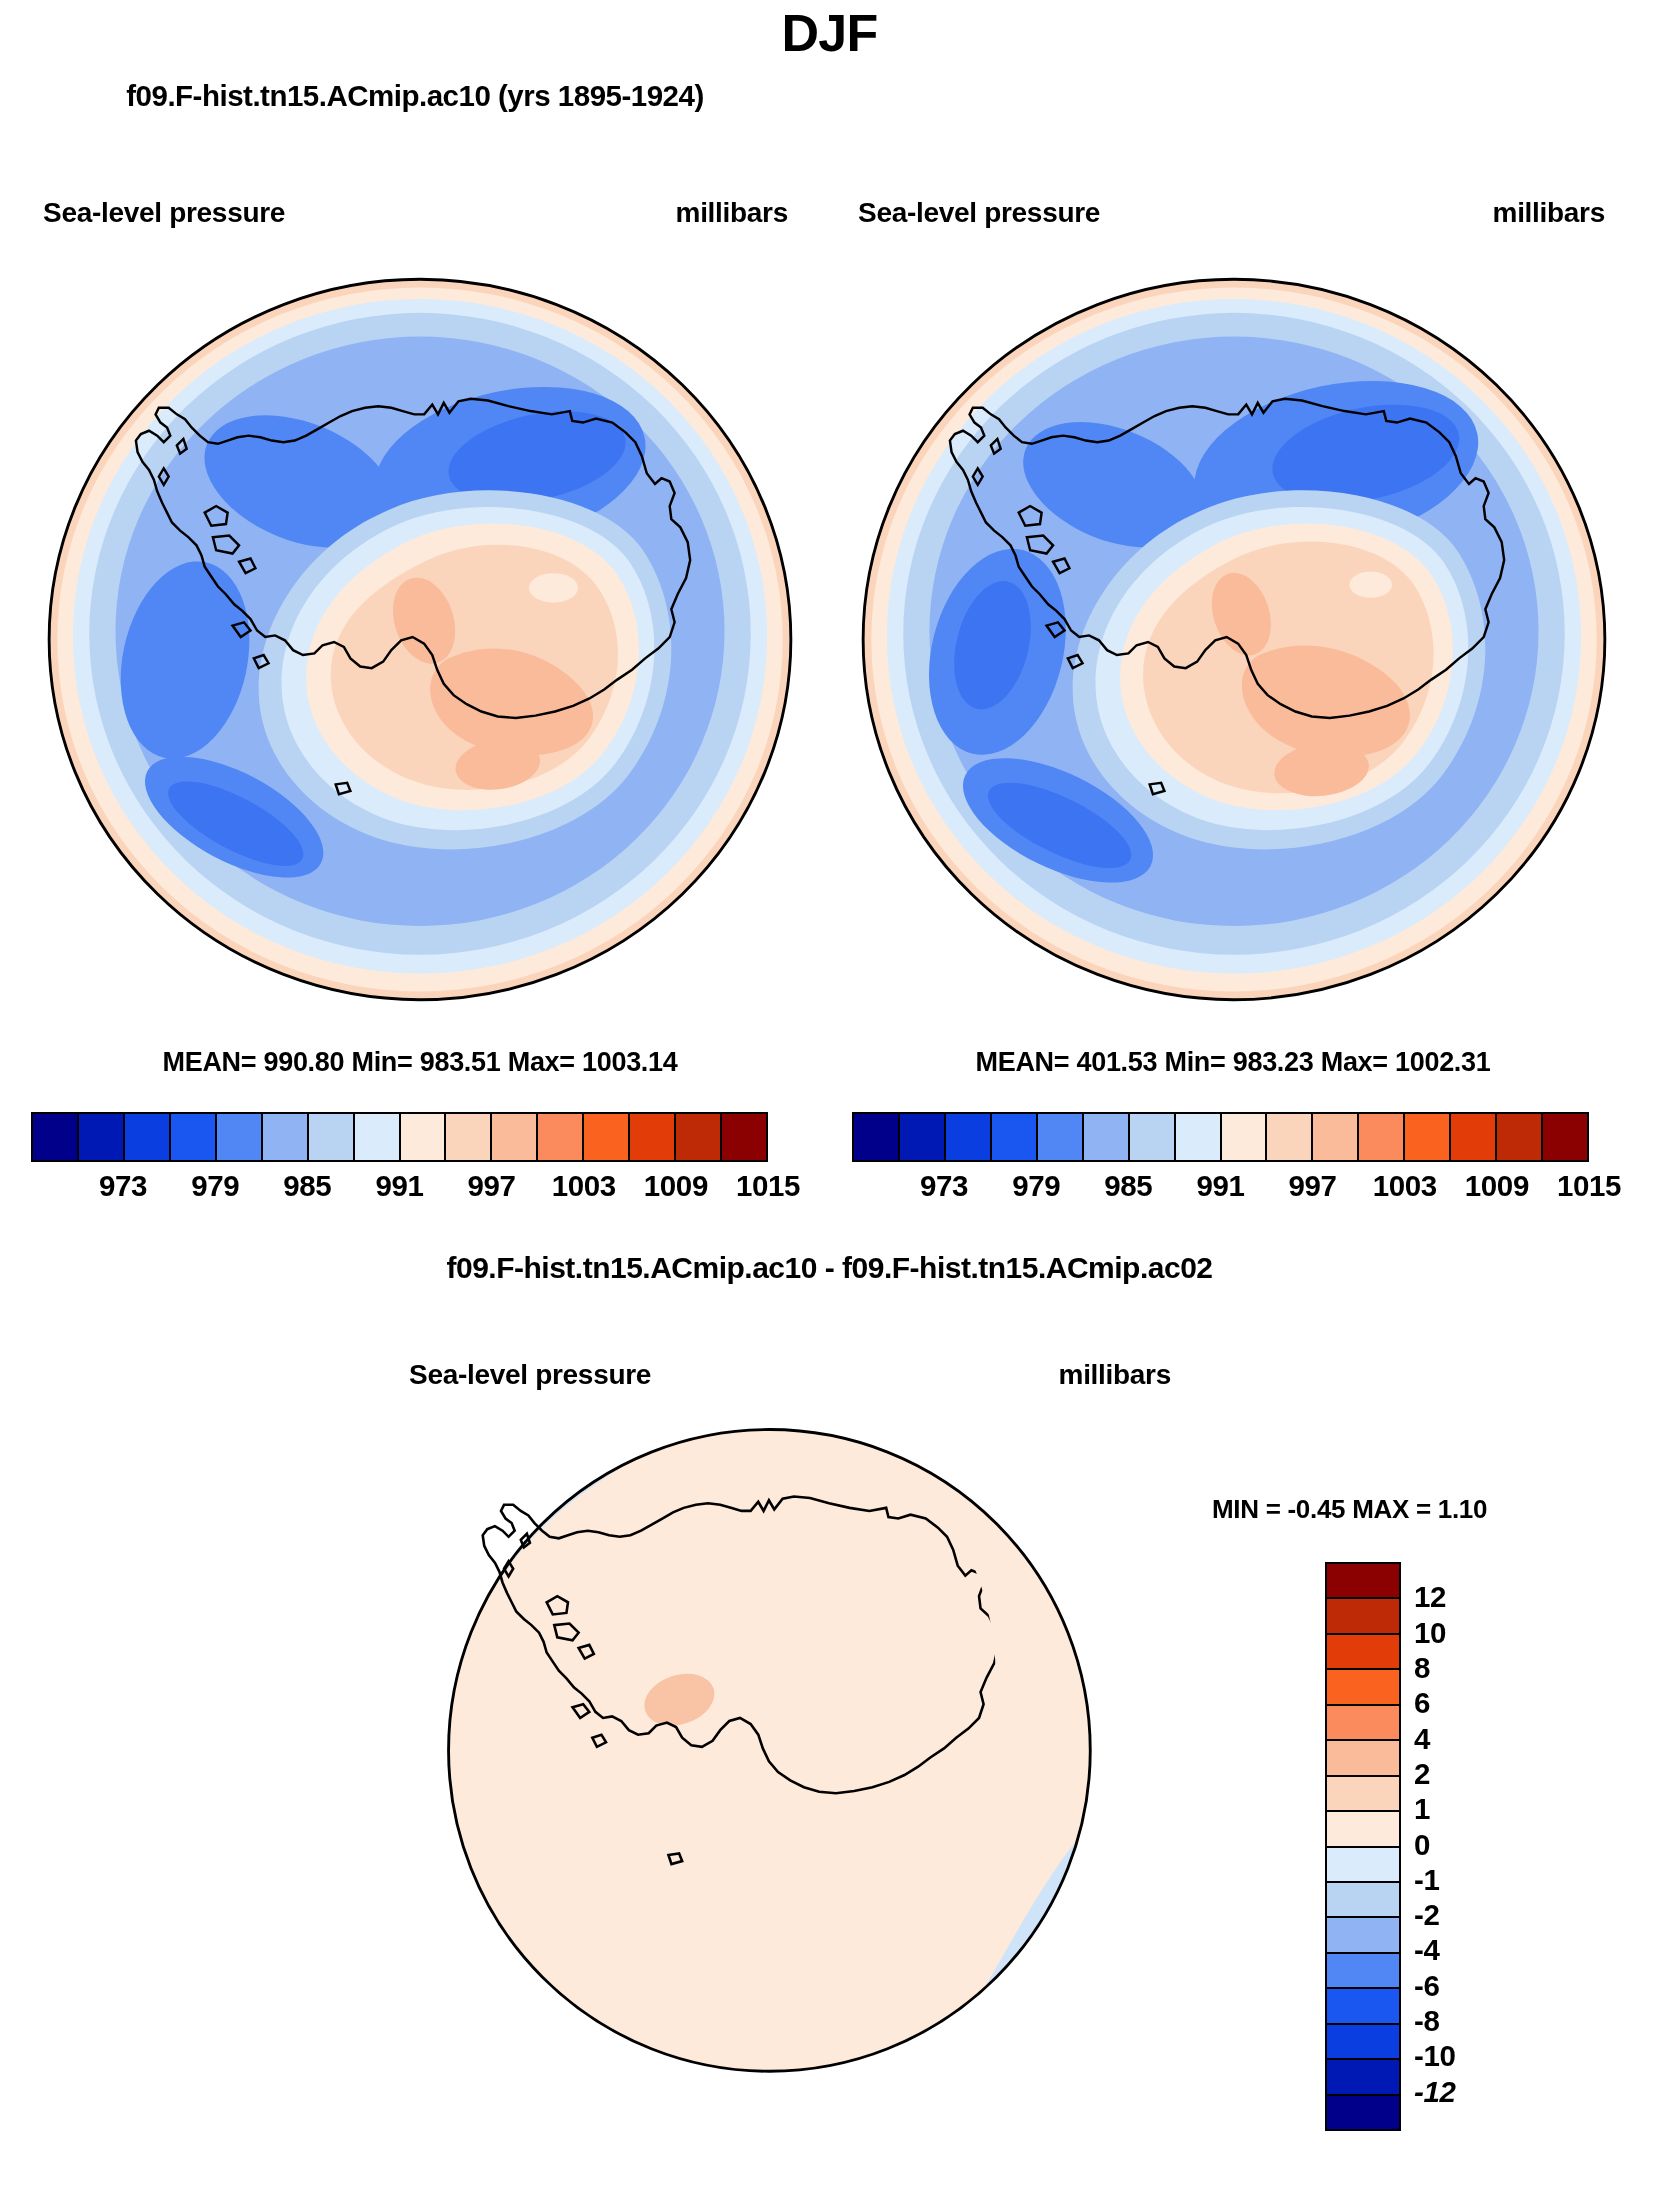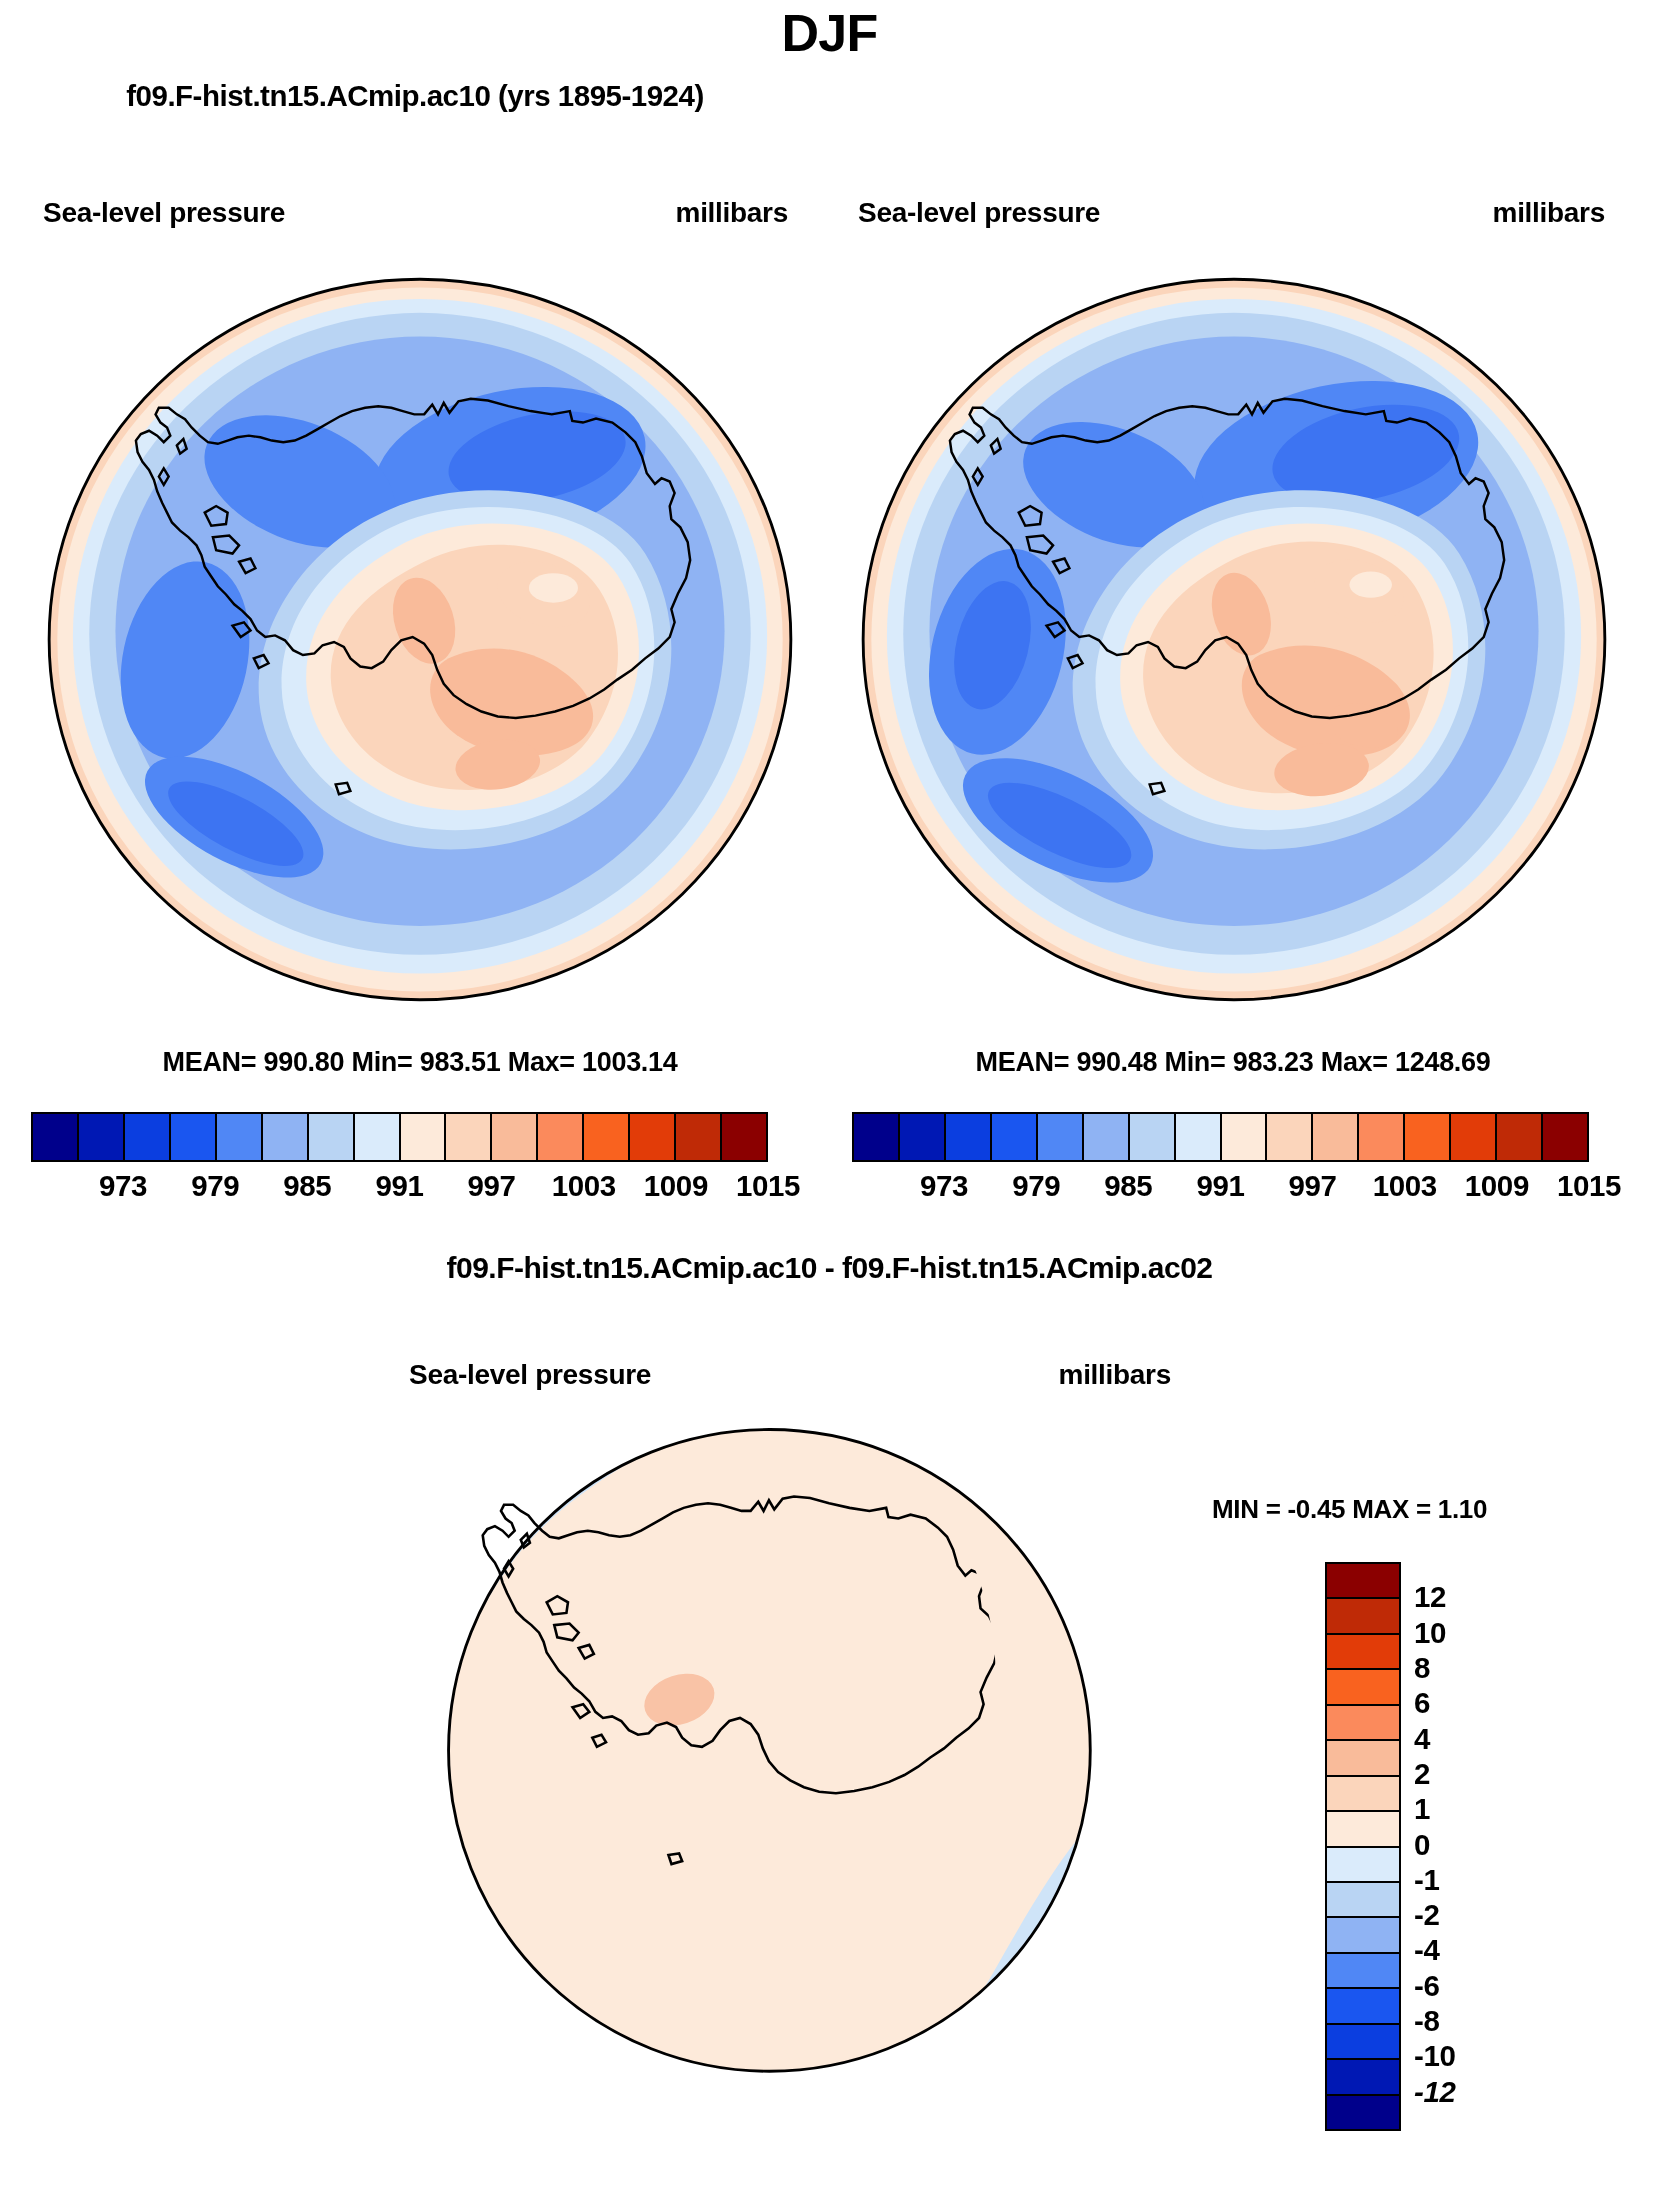--- a/index.html
+++ b/index.html
@@ -293,21 +293,21 @@
         <path d="M 212 330 L 232 328 L 244 340 L 236 350 L 216 346 Z" fill="none" stroke="#000" stroke-width="3"></path>
         <path d="M 244 360 L 258 356 L 264 368 L 252 374 Z" fill="none" stroke="#000" stroke-width="3"></path>
         <path d="M 236 438 L 250 434 L 258 444 L 246 452 Z" fill="none" stroke="#000" stroke-width="3"></path>
         <path d="M 262 478 L 274 474 L 280 484 L 268 490 Z" fill="none" stroke="#000" stroke-width="3"></path>
         <path d="M 362 632 L 376 630 L 380 640 L 366 644 Z" fill="none" stroke="#000" stroke-width="3"></path>
       </g>
       <ellipse cx="465" cy="455" rx="453" ry="440" fill="none" stroke="#000" stroke-width="3.5"></ellipse>
     </svg>
   </div>
 
-  <div class="stats" style="top:1047px;left:852px;width:762px;">MEAN= 990.48  Min= 983.23  Max= 1248.69</div>
+  <div class="stats" style="top:1047px;left:852px;width:762px;">MEAN= 401.53  Min= 983.23  Max= 1002.31</div>
 
   <div class="cbar-h" style="top:1112px;left:852px;width:737px;">
     <div class="cells">
         <div class="cell" style="background: rgb(0, 0, 139);"></div>
         <div class="cell" style="background: rgb(0, 24, 180);"></div>
         <div class="cell" style="background: rgb(11, 62, 224);"></div>
         <div class="cell" style="background: rgb(26, 86, 240);"></div>
         <div class="cell" style="background: rgb(80, 135, 245);"></div>
         <div class="cell" style="background: rgb(143, 179, 243);"></div>
         <div class="cell" style="background: rgb(185, 212, 243);"></div>

